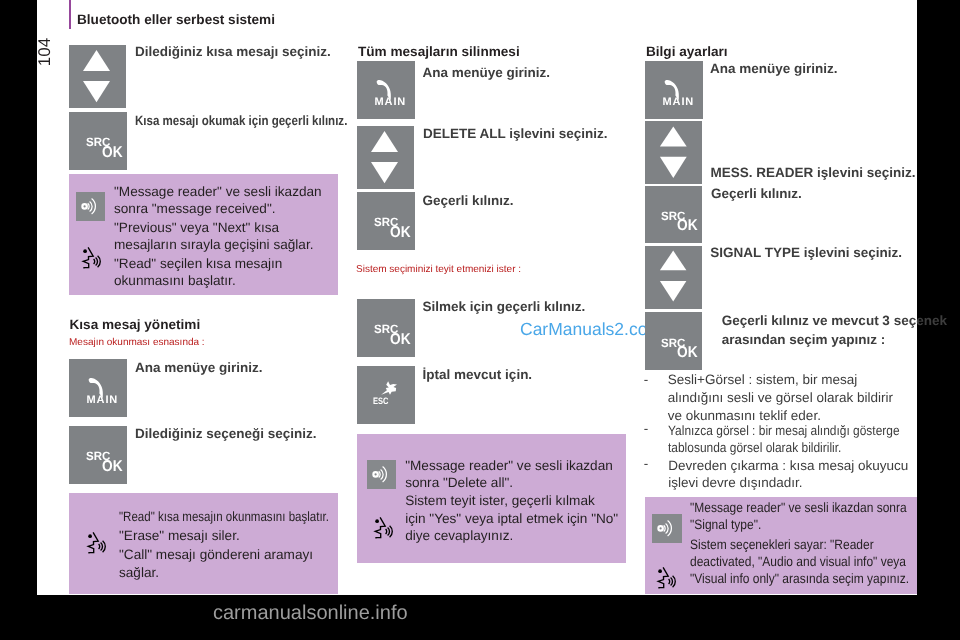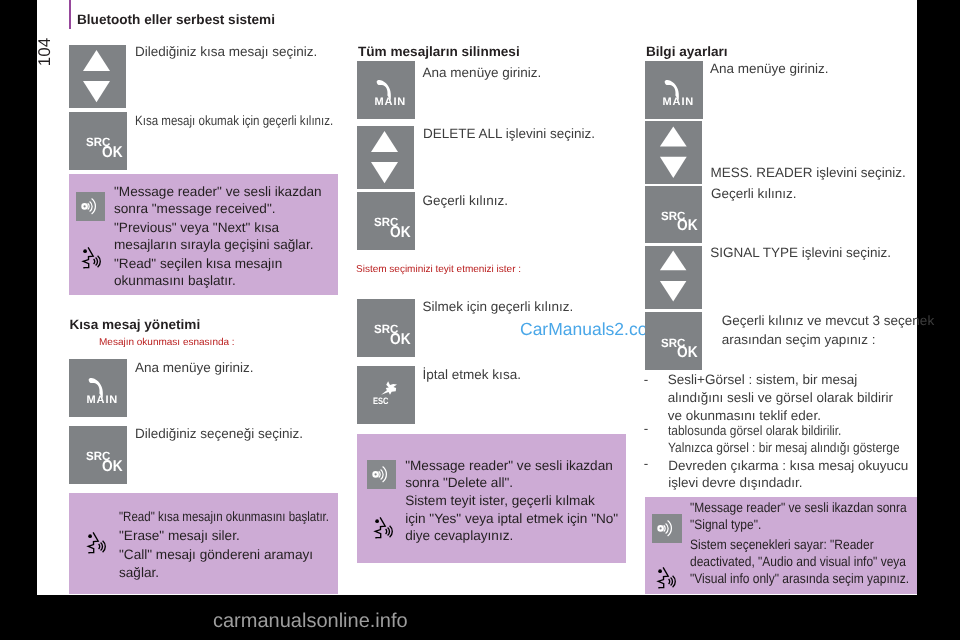--- a/index.html
+++ b/index.html
@@ -11,40 +11,40 @@
 
   .hdr-bar{position:absolute;left:31.5px;top:0;width:2.5px;height:29px;background:#96479b;}
   .hdr-title{position:absolute;left:40px;top:12px;font-size:13.6px;font-weight:bold;
              color:#231f20;white-space:nowrap;}
   .pagenum{position:absolute;left:-22px;top:42px;width:60px;
            font-size:17px;color:#231f20;
            transform:rotate(-90deg);transform-origin:50% 50%;text-align:center;white-space:nowrap;}
 
   .sect{position:absolute;font-size:13.6px;font-weight:bold;color:#231f20;white-space:nowrap;}
   .lead{position:absolute;font-size:10px;color:#b91c1c;white-space:nowrap;}
-  .txt{position:absolute;font-size:13.5px;color:#3d3d3d;line-height:18.6px;white-space:pre;}
+  .txt{position:absolute;font-size:13.5px;color:#3d3d3d;line-height:18.6px;white-space:pre;font-weight:bold;}
   .ln{display:block;white-space:nowrap;}
   .ln > span{display:inline-block;transform-origin:0 50%;}
 
   .btn{position:absolute;background:#7f8285;}
   .src1{position:absolute;font-size:12px;font-weight:bold;color:#fff;letter-spacing:0px;line-height:11.9px;transform:scaleX(0.96);transform-origin:0 50%;}
   .src2{position:absolute;font-size:15.6px;font-weight:bold;color:#fff;letter-spacing:0px;line-height:15.6px;transform:scaleX(0.88);transform-origin:0 50%;}
   .mainlbl{position:absolute;font-size:11px;font-weight:bold;color:#fff;letter-spacing:0.9px;line-height:8px;}
   .esclbl{position:absolute;font-size:9.3px;font-weight:bold;color:#fff;letter-spacing:0px;line-height:9.3px;transform:scaleX(0.81);transform-origin:0 50%;}
 
   .infobox{position:absolute;background:#cdabd5;}
   .ib-txt{position:absolute;font-size:13.6px;color:#231f20;line-height:18.25px;white-space:pre;}
   .sqicon{position:absolute;background:#86898c;}
   .vicon{position:absolute;}
 
   .bul{position:absolute;font-size:13.5px;color:#3d3d3d;line-height:18.6px;white-space:pre;}
   .dash{position:absolute;font-size:13.5px;color:#3d3d3d;}
 
   .wm{position:absolute;color:#4aa7e8;font-size:17.5px;white-space:nowrap;}
-  .footwm{position:absolute;color:#9d9d9d;font-size:20px;white-space:nowrap;margin-top:8px;}
+  .footwm{position:absolute;color:#9d9d9d;font-size:20px;white-space:nowrap;}
 </style>
 </head>
 <body>
 
 <div id="root">
  <div class="page">
   <div class="hdr-bar"></div>
   <div class="hdr-title">Bluetooth eller serbest sistemi</div>
   <div class="pagenum">104</div>
 
@@ -75,21 +75,21 @@
       <circle cx="4.1" cy="6.2" r="1.85" fill="#000"></circle>
       <path d="M7.1 2.4 L12.2 11.2 L7.5 11.6 L7.5 14.6 L2.2 16.3 L7.7 18.7 L7.7 22.6 L3.0 22.6 L3.0 23.6" fill="none" stroke="#000" stroke-width="1.35" stroke-linejoin="miter" stroke-linecap="butt"></path>
       <path d="M12.6 14.0 A3.4 3.4 0 0 1 12.6 19.0" fill="none" stroke="#000" stroke-width="1.35"></path>
       <path d="M14.6 12.4 A5.4 5.4 0 0 1 14.6 20.6" fill="none" stroke="#000" stroke-width="1.35"></path>
       <path d="M16.6 10.7 A7.6 7.6 0 0 1 16.6 22.3" fill="none" stroke="#000" stroke-width="1.35"></path>
     </svg>
     <div class="ib-txt" style="left:45px;top:9.3px;line-height:17.15px;"><span class="ln"><span>"Message reader" ve sesli ikazdan</span></span><span class="ln"><span>sonra "message received".</span></span><span class="ln" style="margin-top: 1.6px;"><span>"Previous" veya "Next" kısa</span></span><span class="ln"><span>mesajların sırayla geçişini sağlar.</span></span><span class="ln" style="margin-top: 1.6px;"><span>"Read" seçilen kısa mesajın</span></span><span class="ln"><span>okunmasını başlatır.</span></span></div>
   </div>
 
   <div class="sect" style="left:32.5px;top:316.6px;">Kısa mesaj yönetimi</div>
-  <div class="lead" style="left:32px;top:337.4px;margin-left:30px;">Mesajın okunması esnasında :</div>
+  <div class="lead" style="left:32px;top:337.4px;">Mesajın okunması esnasında :</div>
 
   <div class="btn" style="left:32px;top:359px;width:58px;height:58px;">
     <svg style="position:absolute;left:16.2px;top:15.3px;" width="24" height="26" viewBox="0 0 22 24">
       <path d="M3.3 5.2 C 3.3 3.6 6.0 3.0 8.6 4.3 C 13.6 6.8 16.7 12.4 16.4 18.5 L 16.3 22.3 L 13.2 18.0 C 13.2 18.0 14.0 13.2 11.6 10.2 C 9.6 7.8 6.3 8.4 6.3 8.4 C 4.5 8.4 3.3 7.0 3.3 5.2 Z" fill="#fff"></path>
     </svg>
     <div class="mainlbl" style="left:17.5px;top:37.3px;">MAIN</div>
   </div>
   <div class="txt" style="left:98px;top:359.3px;">Ana menüye giriniz.</div>
 
   <div class="btn" style="left:32px;top:426px;width:58px;height:58px;">
@@ -141,21 +141,21 @@
   </div>
   <div class="txt" style="left:385.4px;top:297.6px;">Silmek için geçerli kılınız.</div>
   <div class="wm" style="left:483px;top:319px;">CarManuals2.com</div>
 
   <div class="btn" style="left:320px;top:366px;width:58px;height:58px;">
     <svg style="position:absolute;left:21.8px;top:12.1px;" width="20" height="20" viewBox="0 0 18 18">
       <path d="M8.2 3.0 L9.9 6.2 L12.8 5.4 L16.2 5.9 L13.0 8.1 L15.4 8.9 L15.1 12.0 L11.4 12.3 L9.9 15.0 L8.6 12.5 L1.9 15.1 L7.1 11.0 L6.1 9.0 L8.8 8.5 L6.5 6.0 Z" fill="#fff"></path>
     </svg>
     <div class="esclbl" style="left:15.75px;top:30.6px;">ESC</div>
   </div>
-  <div class="txt" style="left:385.6px;top:365.8px;">İptal etmek kısa.</div>
+  <div class="txt" style="left:385.6px;top:365.8px;">İptal mevcut için.</div>
 
   <div class="infobox" style="left:320px;top:434px;width:269px;height:129px;">
     <div class="sqicon" style="left:10px;top:25.7px;width:29px;height:29px;">
       <svg style="position:absolute;left:2px;top:0px;" width="22" height="28" viewBox="0 0 22 28">
         <circle cx="6.6" cy="14.4" r="2.2" fill="none" stroke="#fff" stroke-width="2.2"></circle>
         <path d="M9.7 11.3 A4.0 4.0 0 0 1 9.7 17.5" fill="none" stroke="#fff" stroke-width="1.25"></path>
         <path d="M11.6 9.4 A6.3 6.3 0 0 1 11.6 19.5" fill="none" stroke="#fff" stroke-width="1.25"></path>
         <path d="M13.6 6.6 A9.8 9.8 0 0 1 13.6 22.1" fill="none" stroke="#fff" stroke-width="1.25"></path>
       </svg>
     </div>
@@ -206,21 +206,21 @@
     <span class="src2" style="left:32.5px;top:32.5px;">OK</span>
   </div>
   <div class="txt" style="left:672.8px;top:312.2px;margin-left:12px;">Geçerli kılınız ve mevcut 3 seçenek
 arasından seçim yapınız :</div>
 
   <div class="dash" style="left:606.8px;top:372.2px;">-</div>
   <div class="bul" style="left:630.8px;top:371.2px;line-height:17.9px;">Sesli+Görsel : sistem, bir mesaj
 alındığını sesli ve görsel olarak bildirir
 ve okunmasını teklif eder.</div>
   <div class="dash" style="left:606.8px;top:421.0px;">-</div>
-  <div class="bul" style="left:630.6px;top:421.6px;line-height:17.2px;"><span class="ln"><span style="transform: scaleX(0.885);">tablosunda görsel olarak bildirilir.</span></span><span class="ln"><span style="transform: scaleX(0.885);">Yalnızca görsel : bir mesaj alındığı gösterge</span></span></div>
+  <div class="bul" style="left:630.6px;top:421.6px;line-height:17.2px;"><span class="ln"><span style="transform: scaleX(0.885);">Yalnızca görsel : bir mesaj alındığı gösterge</span></span><span class="ln"><span style="transform: scaleX(0.885);">tablosunda görsel olarak bildirilir.</span></span></div>
   <div class="dash" style="left:606.8px;top:455.8px;">-</div>
   <div class="bul" style="left:631.2px;top:456.6px;line-height:17.2px;">Devreden çıkarma : kısa mesaj okuyucu
 işlevi devre dışındadır.</div>
 
   <div class="infobox" style="left:608px;top:497px;width:272px;height:97px;">
     <div class="sqicon" style="left:6.6px;top:17.1px;width:30px;height:29px;">
       <svg style="position:absolute;left:2px;top:0px;" width="22" height="28" viewBox="0 0 22 28">
         <circle cx="6.6" cy="14.4" r="2.2" fill="none" stroke="#fff" stroke-width="2.2"></circle>
         <path d="M9.7 11.3 A4.0 4.0 0 0 1 9.7 17.5" fill="none" stroke="#fff" stroke-width="1.25"></path>
         <path d="M11.6 9.4 A6.3 6.3 0 0 1 11.6 19.5" fill="none" stroke="#fff" stroke-width="1.25"></path>

